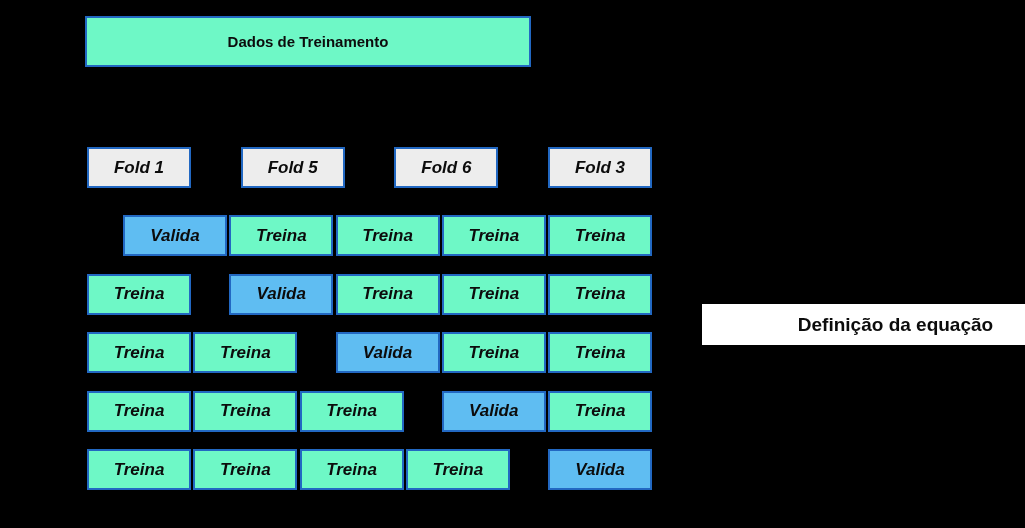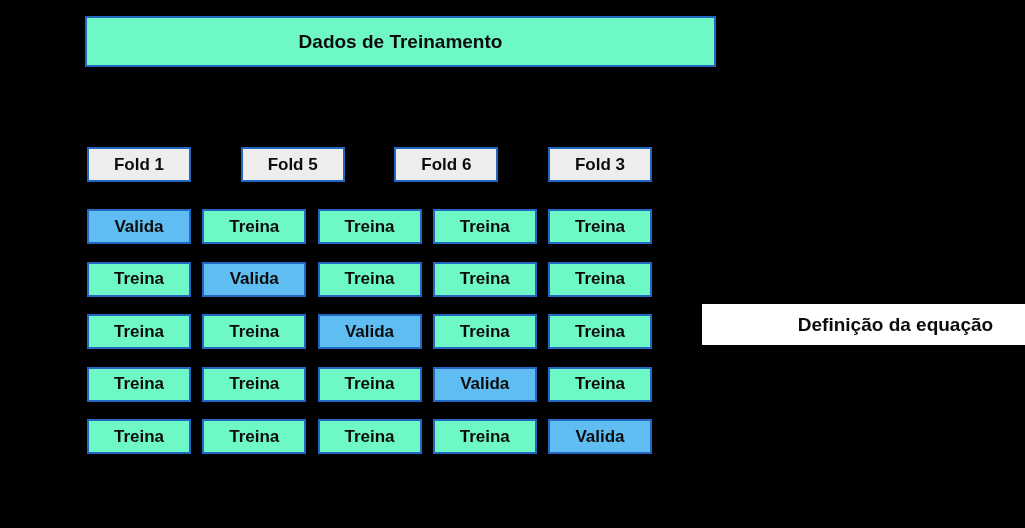--- a/index.html
+++ b/index.html
@@ -20,25 +20,25 @@
     align-items: center;
     justify-content: center;
     font-weight: bold;
     color: var(--text, #0c0c0c);
   }
   
   .training-box {
     position: absolute;
     left: 85px;
     top: 16px;
-    width: 631px;
+    width: 446px;
     height: 51px;
     background: var(--train-fill, #6ef8c6);
     border: 2px solid var(--border, #2268c2);
-    font-size: 19px;
+    font-size: 15px;
     text-align: right;
   }
   
   .fold-grid {
     position: absolute;
     left: 87px;
     top: 147px;
     width: 565px;
     display: flex;
     flex-direction: column;
@@ -46,27 +46,28 @@
   .fold-row {
     display: flex;
     justify-content: space-between;
     width: 565px;
   }
   .fold-row.header-row { margin-top: 0; }
   .fold-row.first-data-row { margin-top: 27px; }
   .fold-row.data-row { margin-top: 17.5px; }
   .cell {
     width: 104px;
-    height: 35px;
+    height: 41px;
     border: 2px solid var(--border, #2268c2);
     font-size: 17px;
+    font-style: italic;
   }
   .cell.fold-header { background: var(--fold-fill, #ededed); }
   .cell.train      { background: var(--train-fill, #6ef8c6); }
-  .cell.validate   { background: var(--validate-fill, #5fbdf2); }
+  .cell.validate   { background: var(--validate-fill, #5fbdf2); margin-left: 36px; }
   
   .equation-panel {
     position: absolute;
     left: 702px;
     top: 304px;
     width: 387px;
     height: 41px;
     background: var(--panel-fill, #ffffff);
     font-size: 19px;
   }

